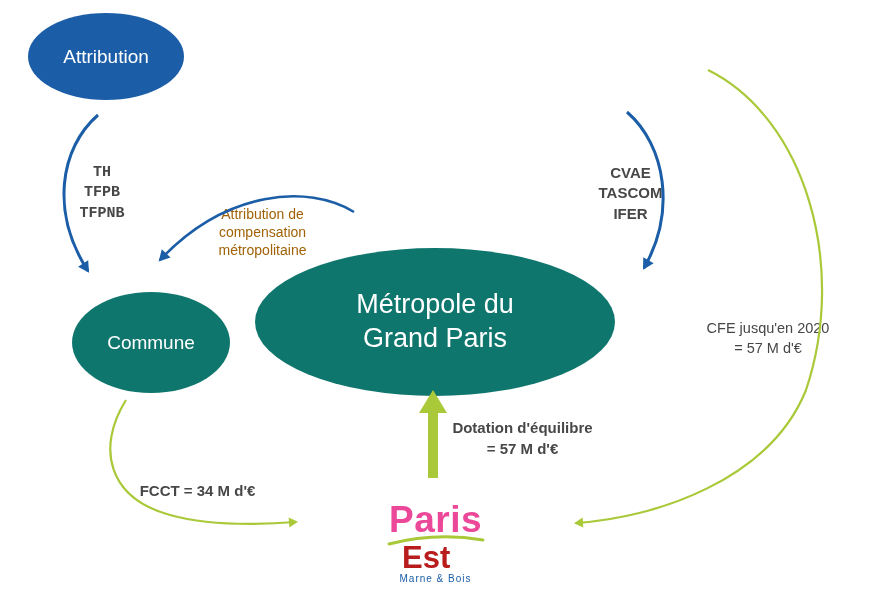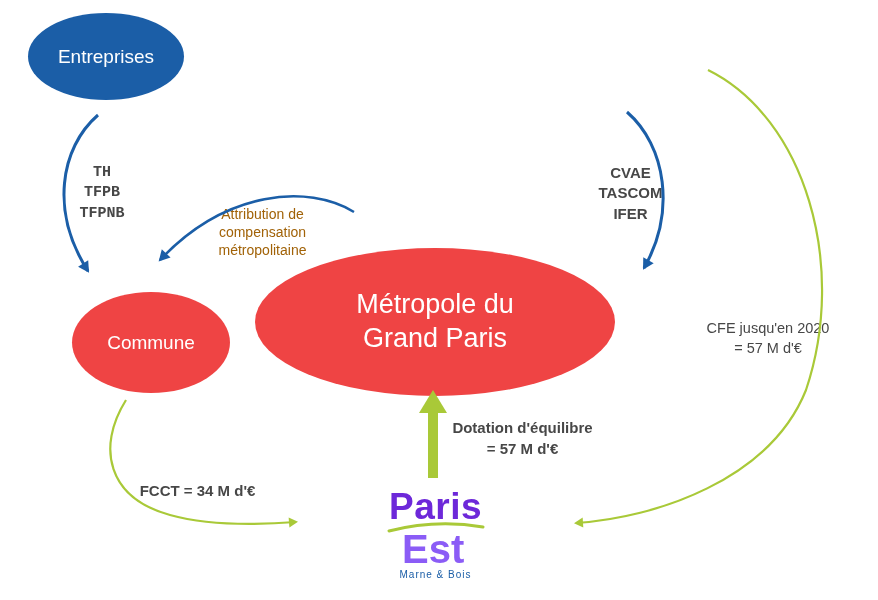--- a/index.html
+++ b/index.html
@@ -26,21 +26,21 @@
     position: absolute;
     border-radius: 50%;
     display: flex;
     align-items: center;
     justify-content: center;
     color: #ffffff;
     text-align: center;
     z-index: 2;
   }
   .node.blue { background: #1b5ea7; }
-  .node.green { background: #ef4444; }
+  .node.green { background: #0f766e; }
   .node-particuliers { left: 28px; top: 13px; width: 156px; height: 87px; font-size: 19px; }
   .node-entreprises  { left: 541px; top: 13px; width: 160px; height: 86px; font-size: 19px; }
   .node-commune      { left: 72px; top: 292px; width: 158px; height: 101px; font-size: 19px; }
   .node-metropole    { left: 255px; top: 248px; width: 360px; height: 148px; font-size: 27px; line-height: 1.25; }
   .lbl {
     position: absolute;
     z-index: 2;
     text-align: center;
     white-space: pre-line;
     color: #474747;
@@ -53,48 +53,49 @@
   .lbl-fcct        { left: 130px; top: 454px; width: 135px; font-size: 15px; font-weight: 600; margin-top: 28px; }
   .logo {
     position: absolute;
     left: 368px; top: 488px;
     width: 135px;
     z-index: 2;
     text-align: center;
     line-height: 1;
   }
   .logo-paris {
-    color: #6d28d9;
+    color: #ec4899;
     font-weight: 700;
     font-size: 37px;
     letter-spacing: 0.5px;
+    margin-top: 13px;
   }
   .logo-swoosh { display: block; margin: -4px auto -6px auto; }
   .logo-est {
-    color: #8b5cf6;
+    color: #b91c1c;
     font-weight: 700;
-    font-size: 40px;
+    font-size: 31px;
     margin-left: 34px;
     text-align: left;
     margin-top: 2px;
   }
   .logo-tagline {
     color: #1b5ea7;
     font-size: 10px;
     letter-spacing: 1px;
     margin-top: 1px;
   }
 </style>
 </head>
 <body>
 
 <div class="stage">
 
   <div class="node blue node-particuliers">
-    <span>Entreprises</span>
+    <span>Attribution</span>
   </div>
 
 
   <div class="node green node-commune">
     <span>Commune</span>
   </div>
 
   <div class="node green node-metropole">
     <span style="white-space: pre-line;">Métropole du
 Grand Paris</span>

